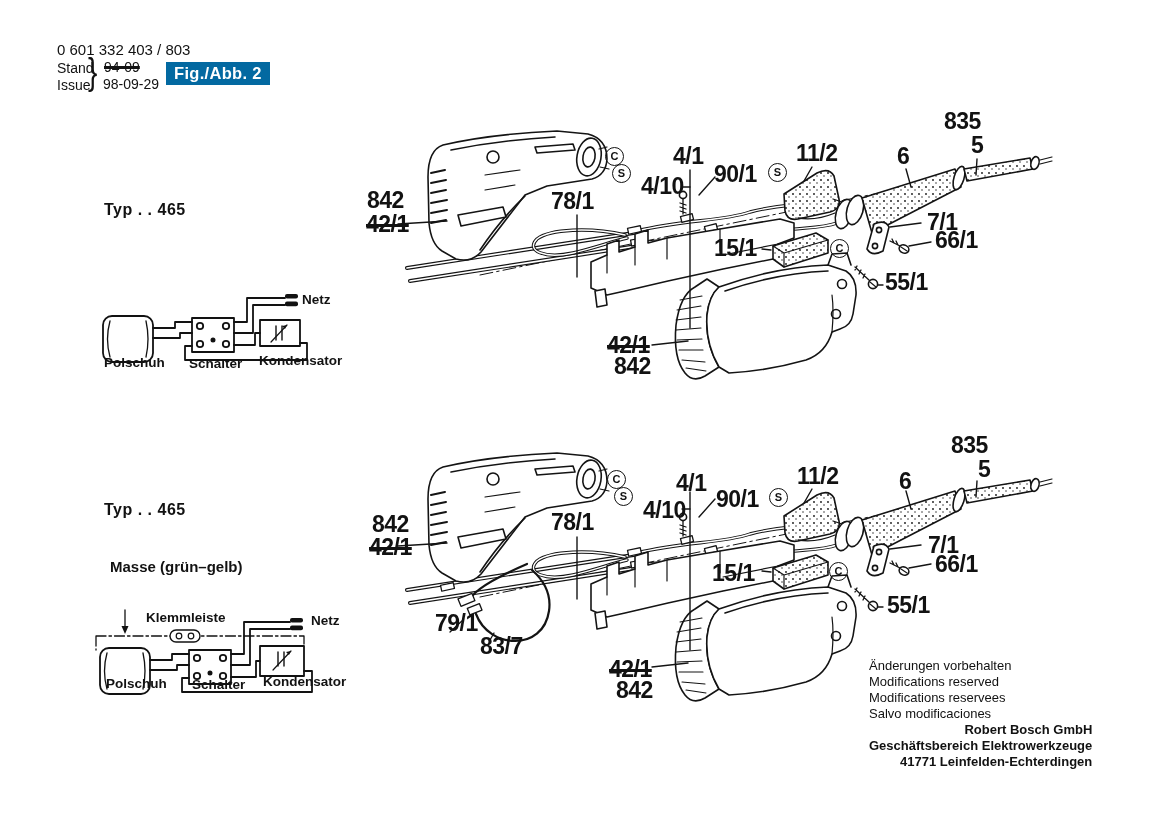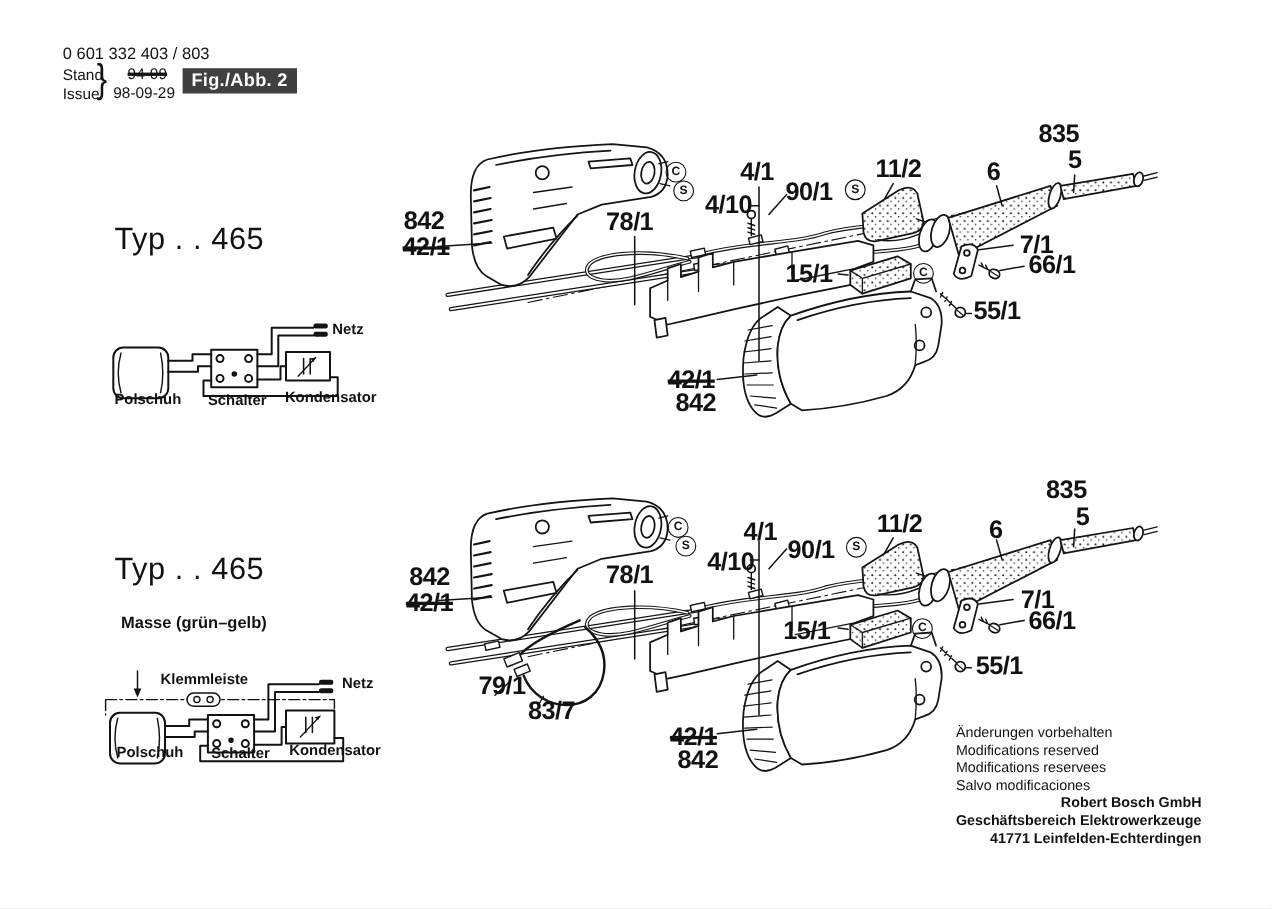--- a/index.html
+++ b/index.html
@@ -6,39 +6,39 @@
   #page{position:relative;width:1169px;height:826px;background:#ffffff;overflow:hidden;
         font-family:"Liberation Sans",sans-serif;color:#121212;}
   .abs{position:absolute;white-space:nowrap;color:#121212;}
   .part{font-weight:bold;font-size:23px;line-height:1;letter-spacing:-0.5px;}
   .strike{text-decoration:line-through;text-decoration-thickness:2.5px;}
   .circ{width:17px;height:17px;border:1.7px solid #121212;border-radius:50%;
         font-weight:bold;font-size:11px;line-height:17px;text-align:center;letter-spacing:0;}
   .hdr{font-size:15px;}
   .hdr-sm{font-size:14px;}
   .brace{font-size:28px;transform:scaleY(1.3);transform-origin:center;font-weight:normal;}
-  .figbox{background:#404040;color:#fff;font-weight:bold;font-size:16.5px;padding:2px 8px;letter-spacing:0.3px;}
-  .typ{font-weight:normal;font-size:28px;letter-spacing:0.5px;}
+  .figbox{background:#0369a1;color:#fff;font-weight:bold;font-size:16.5px;padding:2px 8px;letter-spacing:0.3px;}
+  .typ{font-weight:bold;font-size:16px;letter-spacing:0.5px;}
   .exec div{font-weight:bold;font-size:13px;line-height:13.5px;}
   .wl{font-weight:bold;font-size:13.5px;}
   .masse{font-weight:bold;font-size:15px;}
   .note div{font-size:13px;line-height:16px;}
   .company div{font-size:13px;line-height:16px;font-weight:bold;text-align:right;}
   svg{position:absolute;overflow:visible;}
 </style>
 </head>
 <body>
 
 <div id="page">
 
   <div class="abs hdr" style="left:57px;top:41px">0 601 332 403 / 803</div>
   <div class="abs hdr-sm" style="left:57px;top:60px">Stand</div>
   <div class="abs hdr-sm" style="left:57px;top:77px">Issue</div>
   <div class="abs brace" style="left:88px;top:56px">}</div>
-  <div class="abs hdr-sm strike" style="left:116px;top:59px">94-09</div>
+  <div class="abs hdr-sm strike" style="left:104px;top:59px">94-09</div>
   <div class="abs hdr-sm" style="left:103px;top:76px">98-09-29</div>
   <div class="abs figbox" style="left:166px;top:62px">Fig./Abb. 2</div>
 
   <div class="abs typ" style="left:104px;top:201px">Typ . . 465</div>
 
   <svg style="left:95px;top:288px" width="270" height="90" viewBox="0 0 270 90">
     <g fill="none" stroke="#121212" stroke-width="1.8" stroke-linejoin="round" stroke-linecap="round">
       <rect x="8" y="28" width="50" height="46" rx="9" fill="#fff"></rect>
       <path d="M15,33 Q10,51 15,69" stroke-width="1.3"></path>
       <path d="M51,33 Q55,51 51,69" stroke-width="1.3"></path>

